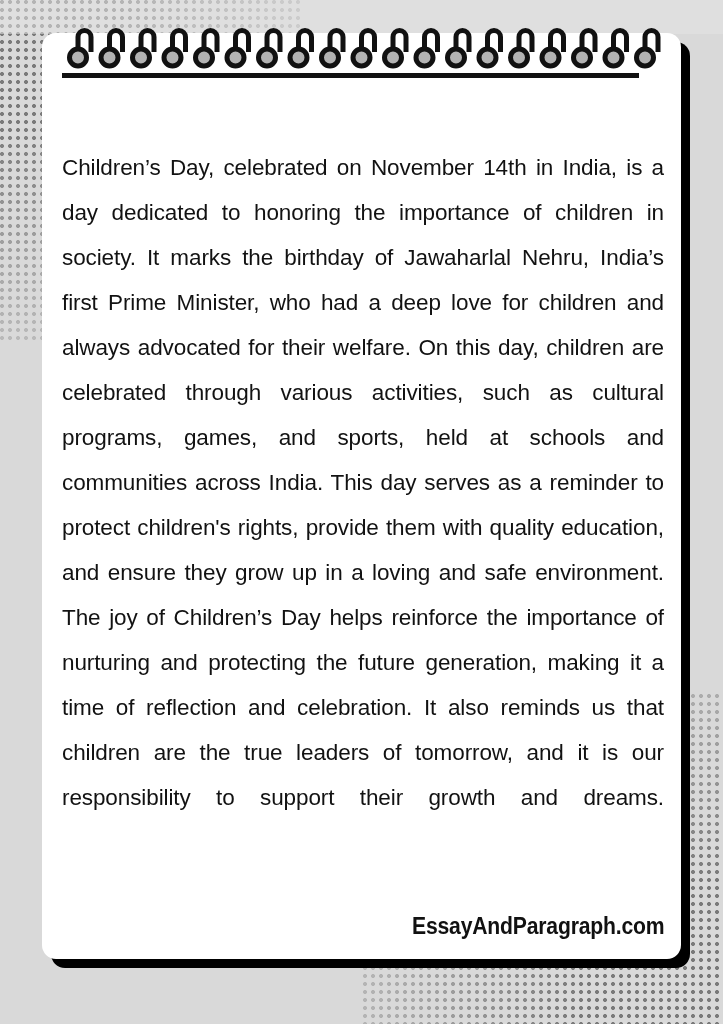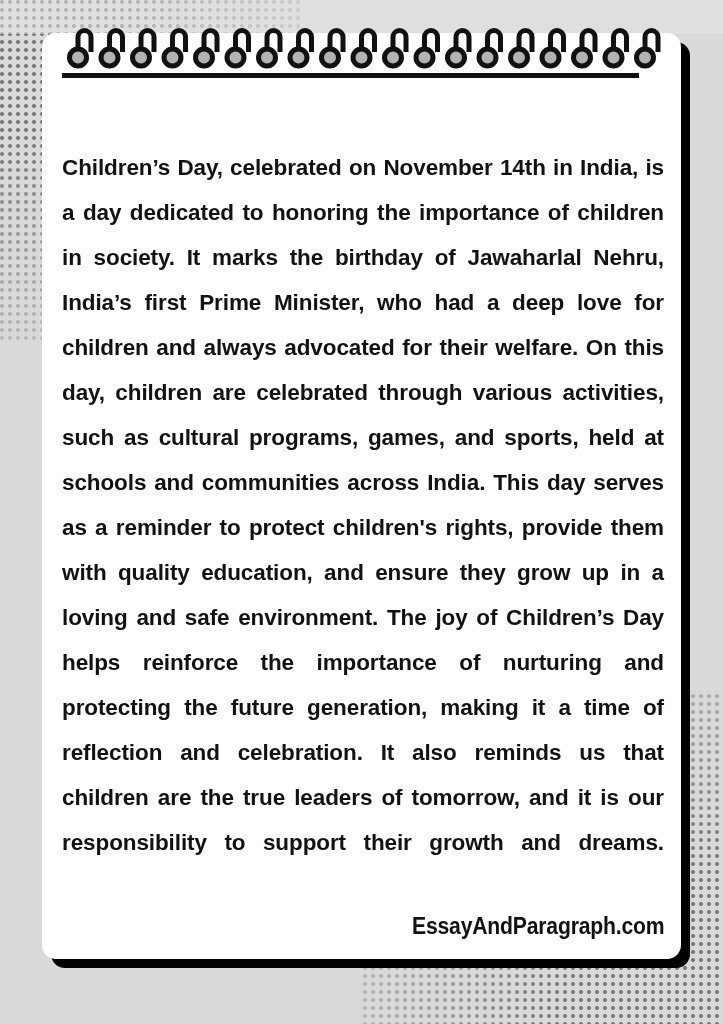--- a/index.html
+++ b/index.html
@@ -103,21 +103,21 @@
   }
 
   
   .body-text {
     position: absolute;
     left: 20px;
     top: 112px;
     width: 602px;
     font-size: 22.5px;
     line-height: 45px;
-    font-weight: 700;
+    font-weight: 400;
     color: #121212;
     text-align: justify;
     text-justify: inter-word;
     letter-spacing: -0.1px;
   }
   .body-text::after {
     content: "";
     display: inline-block;
     width: 100%;
   }

